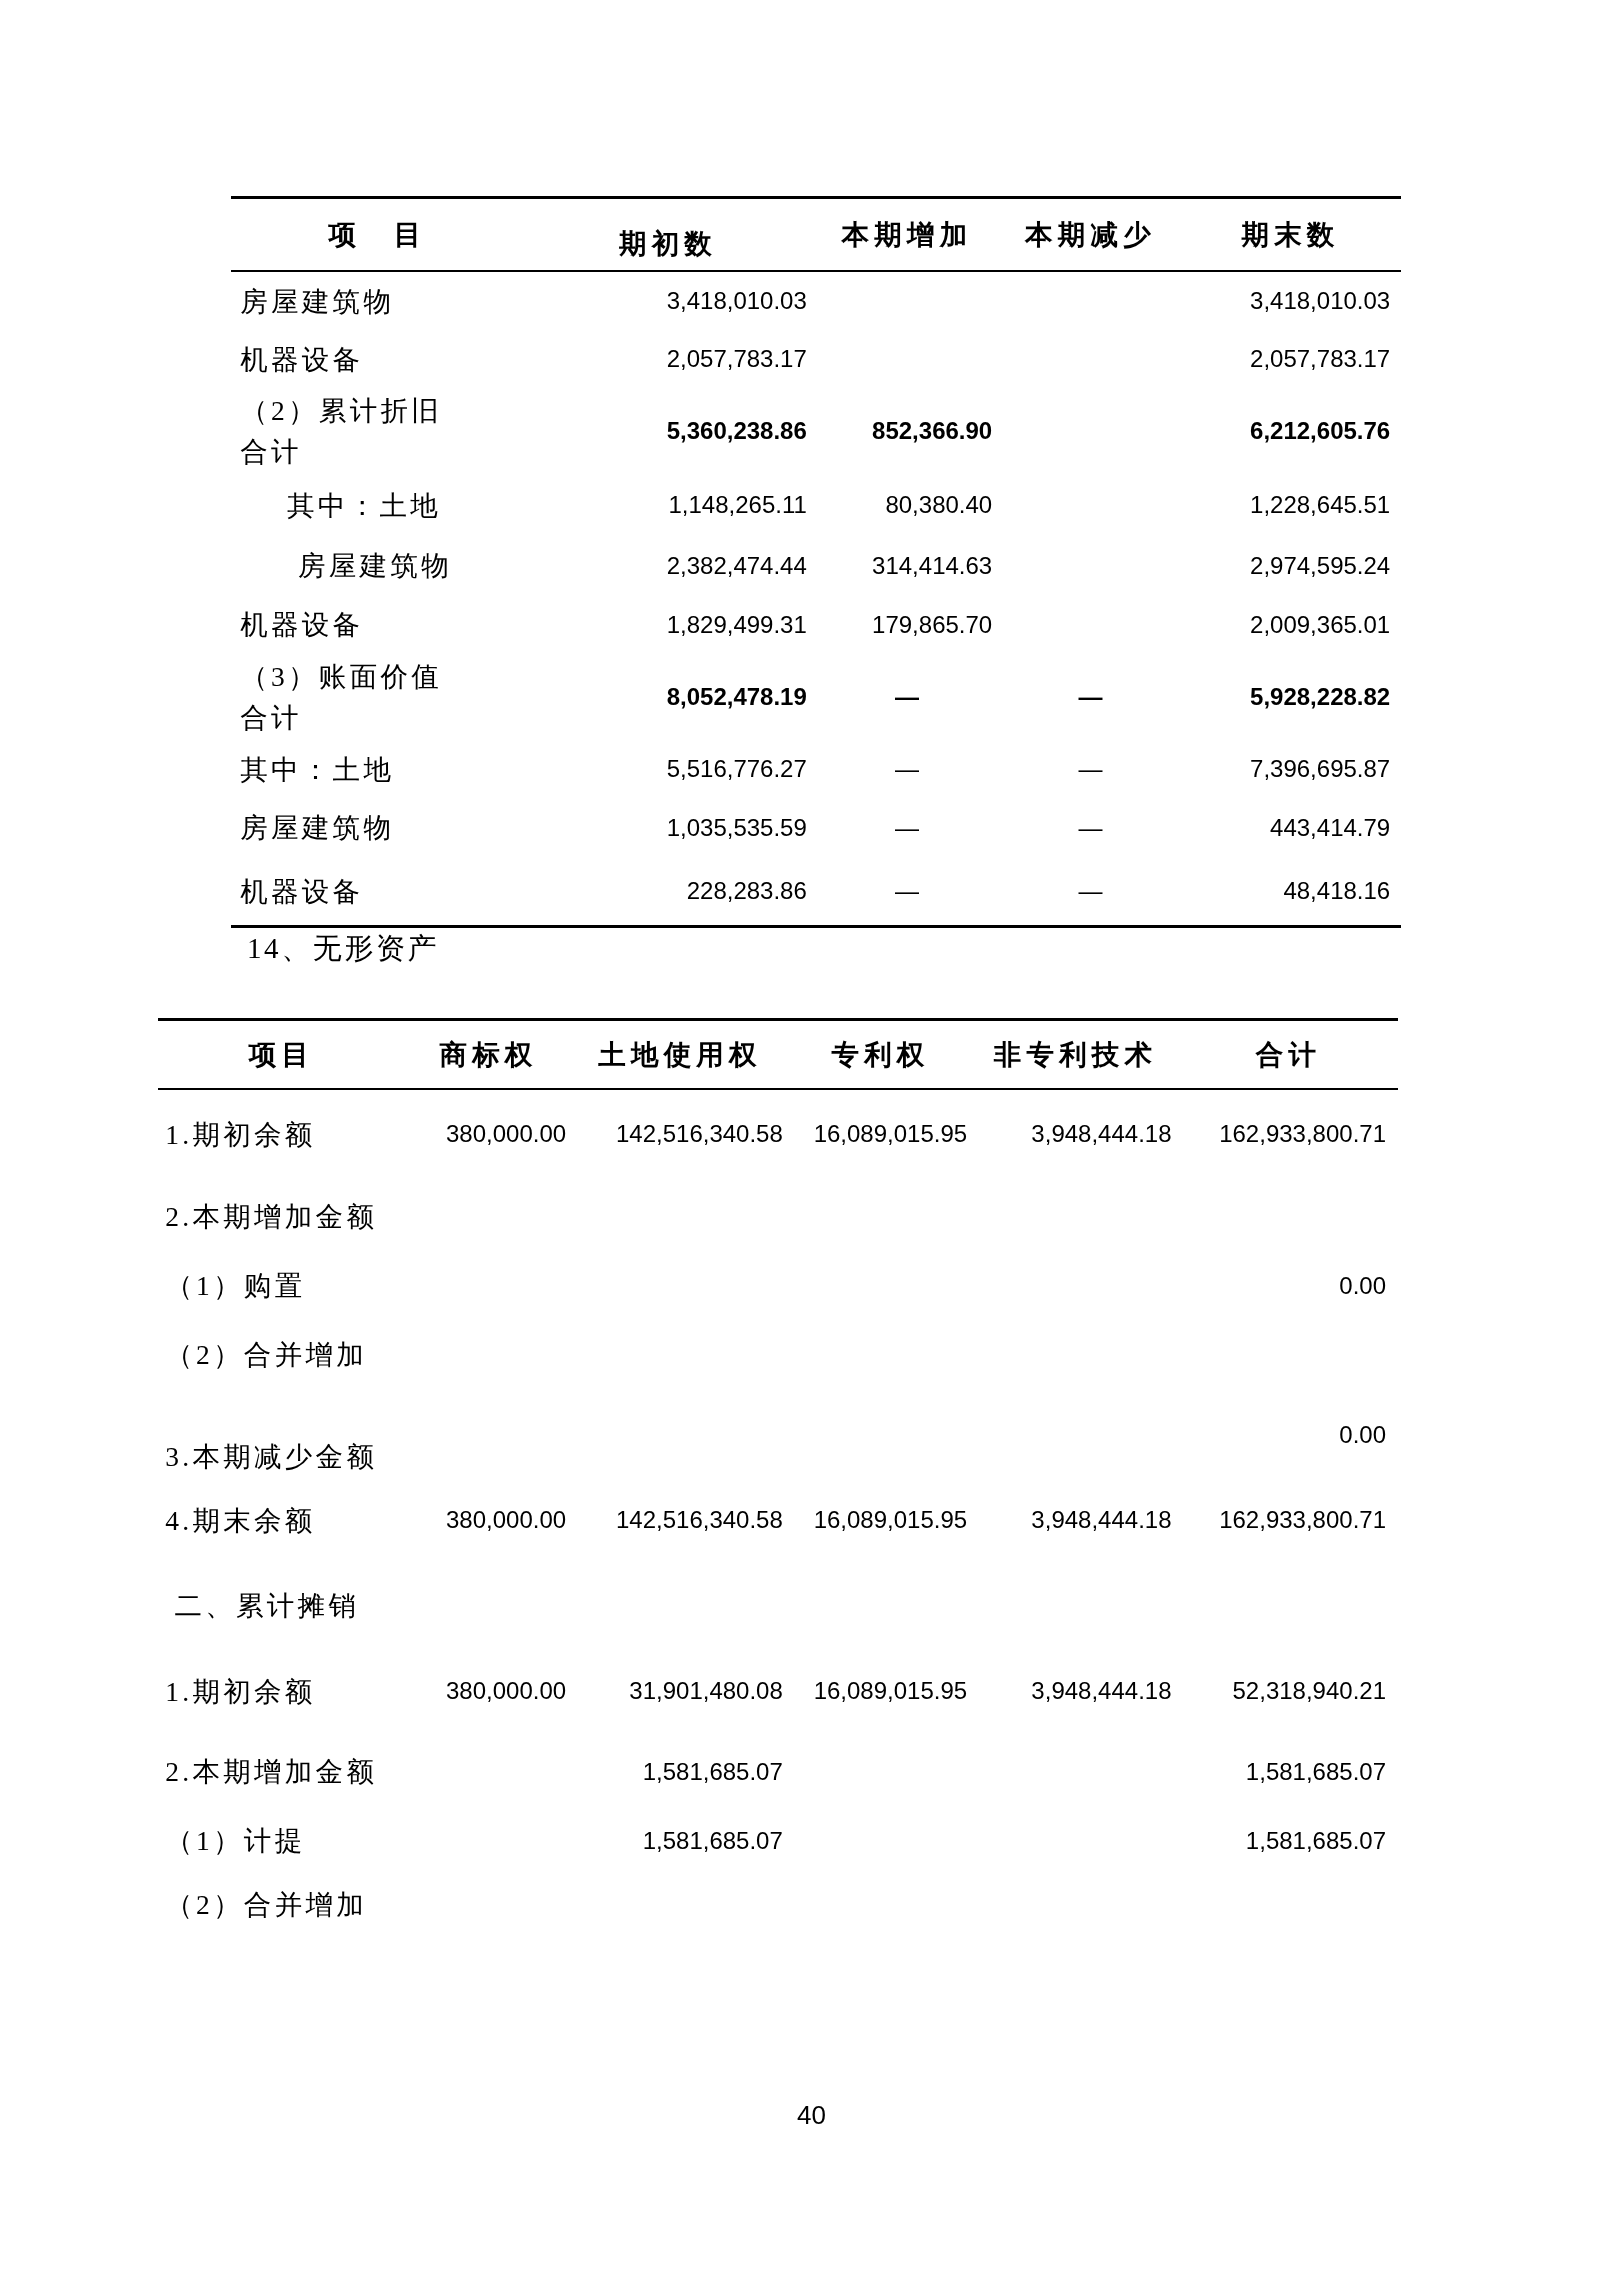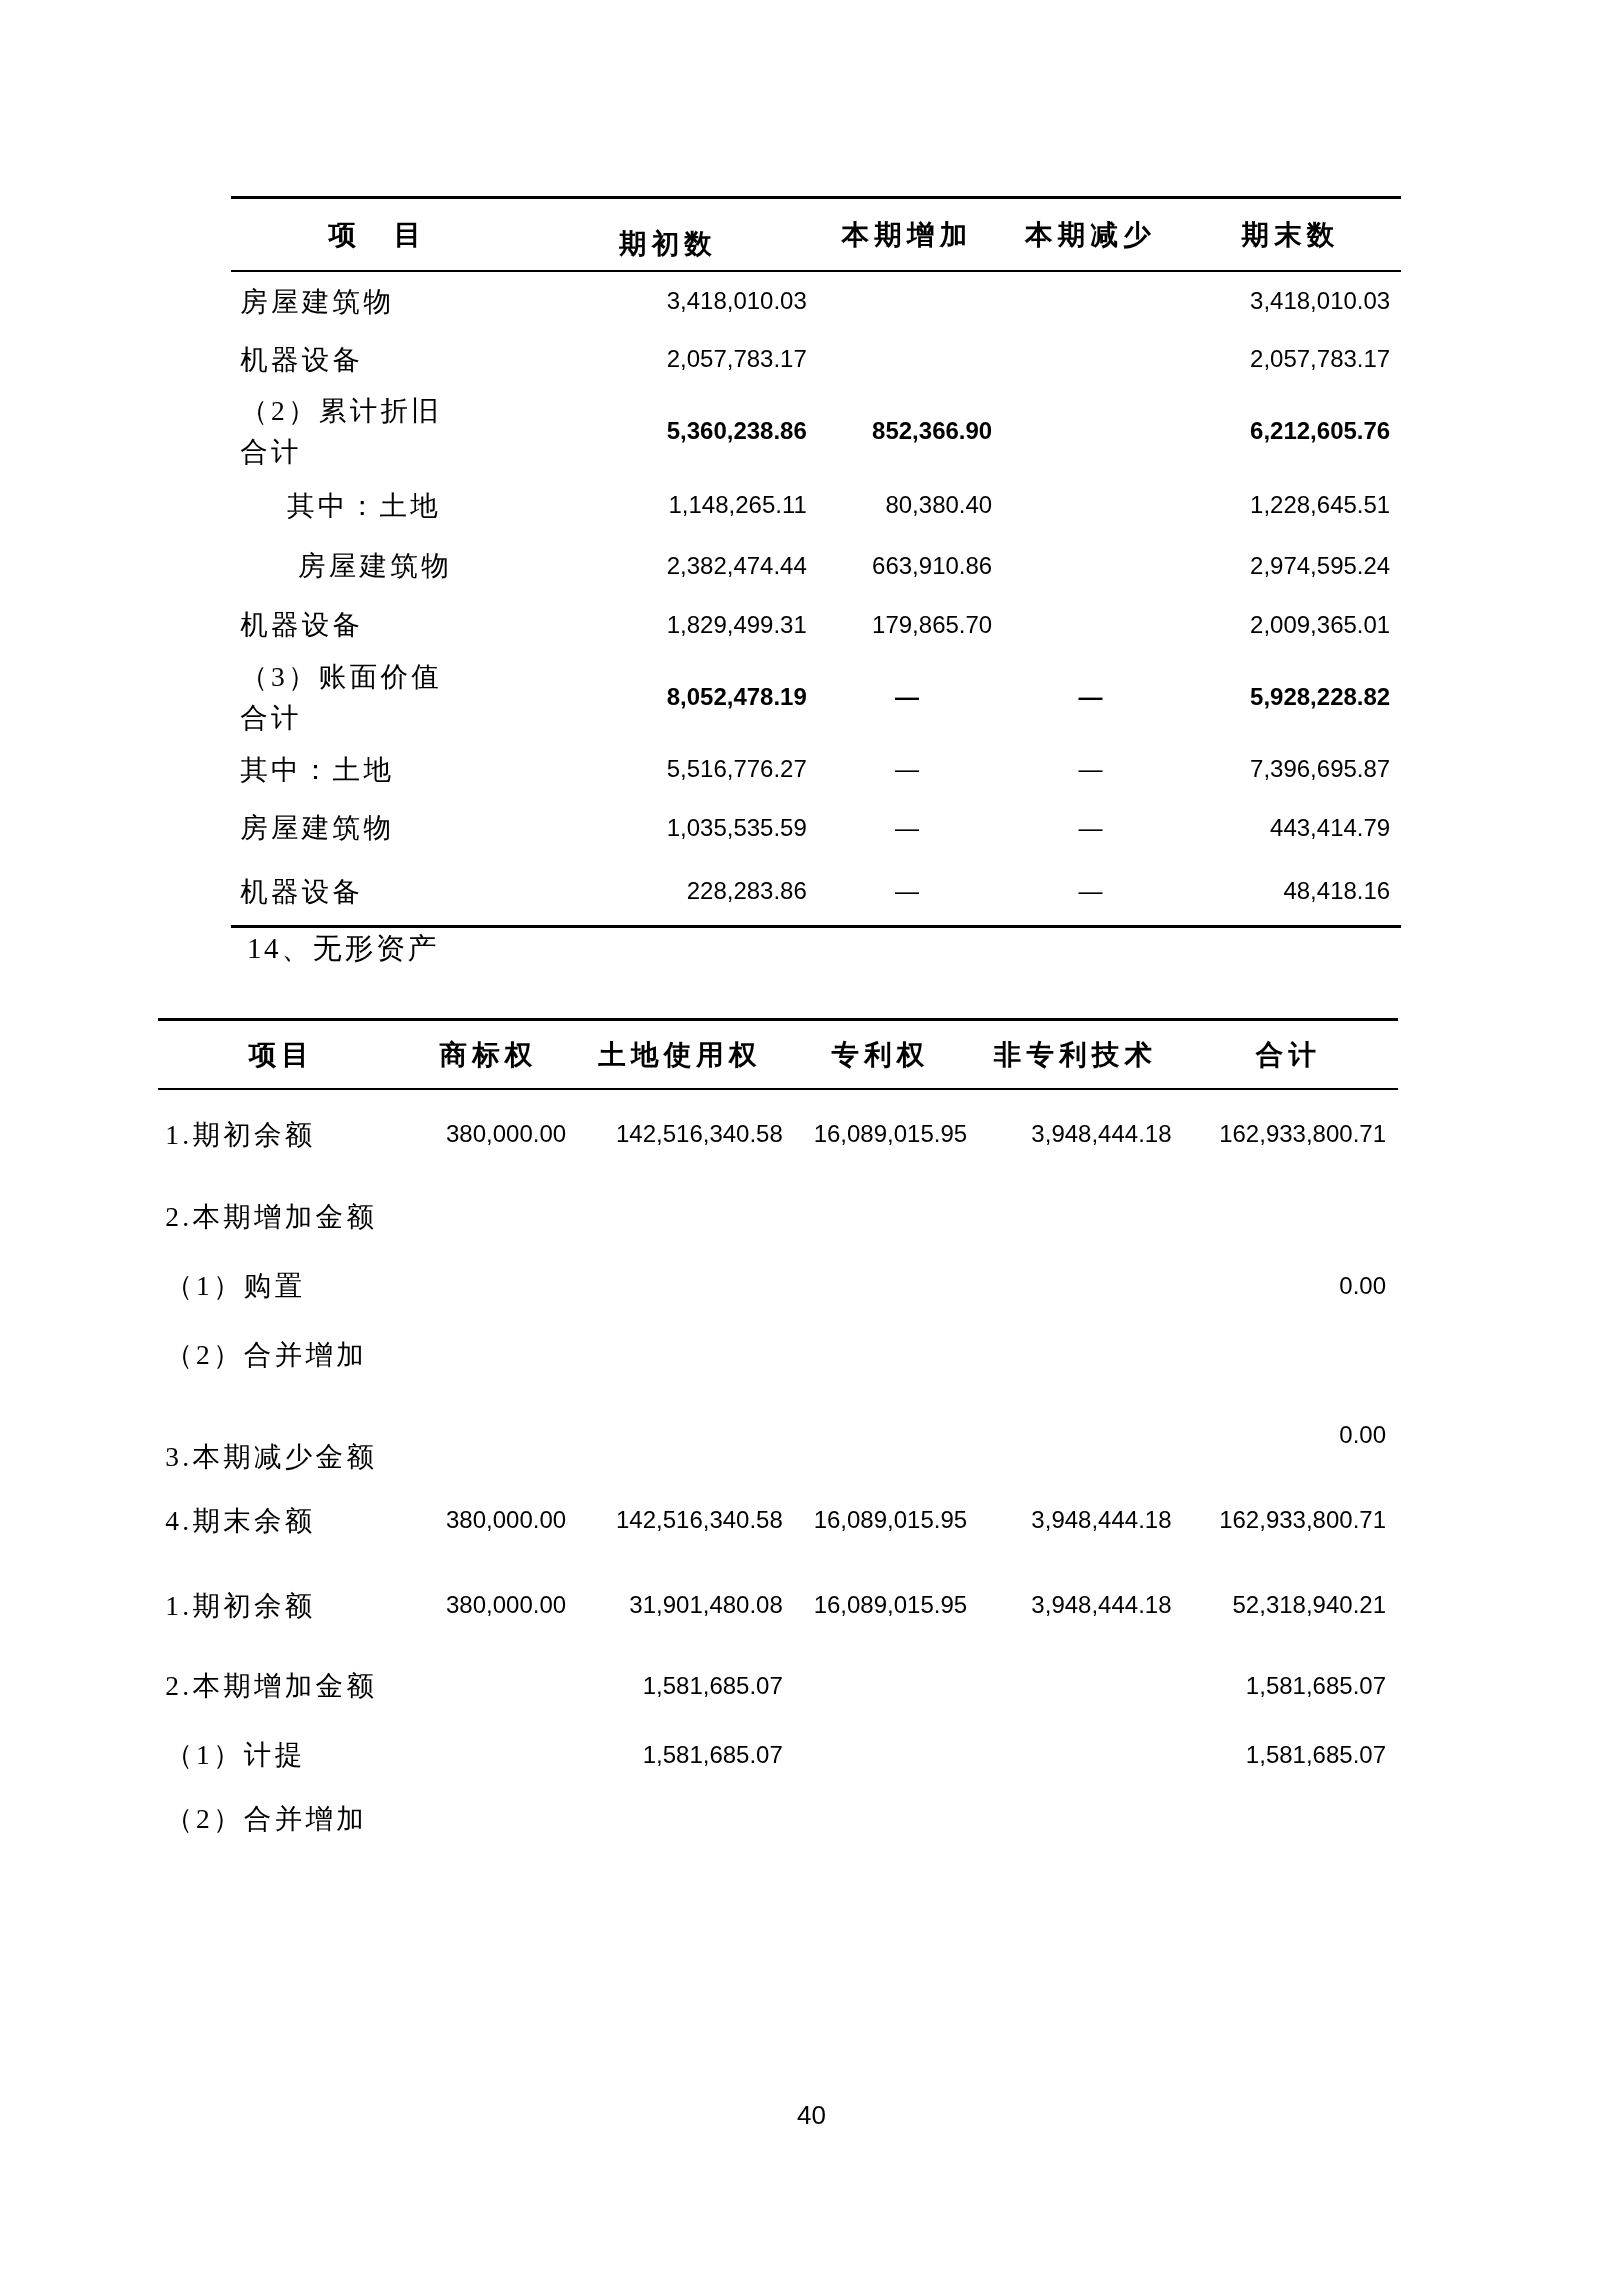--- a/index.html
+++ b/index.html
@@ -70,21 +70,21 @@
     <div class="row" style="height: 62px;">
       <div class="c label" style="width: 293px; padding-left: 56px;">其中：土地</div>
       <div class="c num" style="width: 288px; padding-right: 5.2px;">1,148,265.11</div>
       <div class="c num" style="width: 190px; padding-right: 9.8px;">80,380.40</div>
       <div class="c num" style="width: 177px; padding-right: 9.8px;"></div>
       <div class="c num" style="width: 223px; padding-right: 11.8px;">1,228,645.51</div>
     </div>
     <div class="row" style="height: 59px;">
       <div class="c label" style="width: 293px; padding-left: 67px;">房屋建筑物</div>
       <div class="c num" style="width: 288px; padding-right: 5.2px;">2,382,474.44</div>
-      <div class="c num" style="width: 190px; padding-right: 9.8px;">663,910.86</div>
+      <div class="c num" style="width: 190px; padding-right: 9.8px;">314,414.63</div>
       <div class="c num" style="width: 177px; padding-right: 9.8px;"></div>
       <div class="c num" style="width: 223px; padding-right: 11.8px;">2,974,595.24</div>
     </div>
     <div class="row" style="height: 59px;">
       <div class="c label" style="width: 293px; padding-left: 9.2px;">机器设备</div>
       <div class="c num" style="width: 288px; padding-right: 5.2px;">1,829,499.31</div>
       <div class="c num" style="width: 190px; padding-right: 9.8px;">179,865.70</div>
       <div class="c num" style="width: 177px; padding-right: 9.8px;"></div>
       <div class="c num" style="width: 223px; padding-right: 11.8px;">2,009,365.01</div>
     </div>
@@ -174,20 +174,28 @@
     </div>
     <div class="row" style="height: 84px;">
       <div class="c label" style="width: 247px; padding-left: 7.2px;">4.期末余额</div>
       <div class="c num" style="width: 167px; padding-right: 5.9px;">380,000.00</div>
       <div class="c num" style="width: 216px; padding-right: 5.2px;">142,516,340.58</div>
       <div class="c num" style="width: 185px; padding-right: 5.9px;">16,089,015.95</div>
       <div class="c num" style="width: 205px; padding-right: 6.5px;">3,948,444.18</div>
       <div class="c num" style="width: 221px; padding-right: 13px;">162,933,800.71</div>
     </div>
     <div class="row" style="height: 86px;">
+      <div class="c label" style="width: 247px; padding-left: 16.4px;">二、累计摊销</div>
+      <div class="c num" style="width: 167px; padding-right: 5.9px;"></div>
+      <div class="c num" style="width: 216px; padding-right: 5.2px;"></div>
+      <div class="c num" style="width: 185px; padding-right: 5.9px;"></div>
+      <div class="c num" style="width: 205px; padding-right: 6.5px;"></div>
+      <div class="c num" style="width: 221px; padding-right: 13px;"></div>
+    </div>
+    <div class="row" style="height: 86px;">
       <div class="c label" style="width: 247px; padding-left: 7.2px;">1.期初余额</div>
       <div class="c num" style="width: 167px; padding-right: 5.9px;">380,000.00</div>
       <div class="c num" style="width: 216px; padding-right: 5.2px;">31,901,480.08</div>
       <div class="c num" style="width: 185px; padding-right: 5.9px;">16,089,015.95</div>
       <div class="c num" style="width: 205px; padding-right: 6.5px;">3,948,444.18</div>
       <div class="c num" style="width: 221px; padding-right: 13px;">52,318,940.21</div>
     </div>
     <div class="row" style="height: 75px;">
       <div class="c label" style="width: 247px; padding-left: 7.2px;">2.本期增加金额</div>
       <div class="c num" style="width: 167px; padding-right: 5.9px;"></div>

